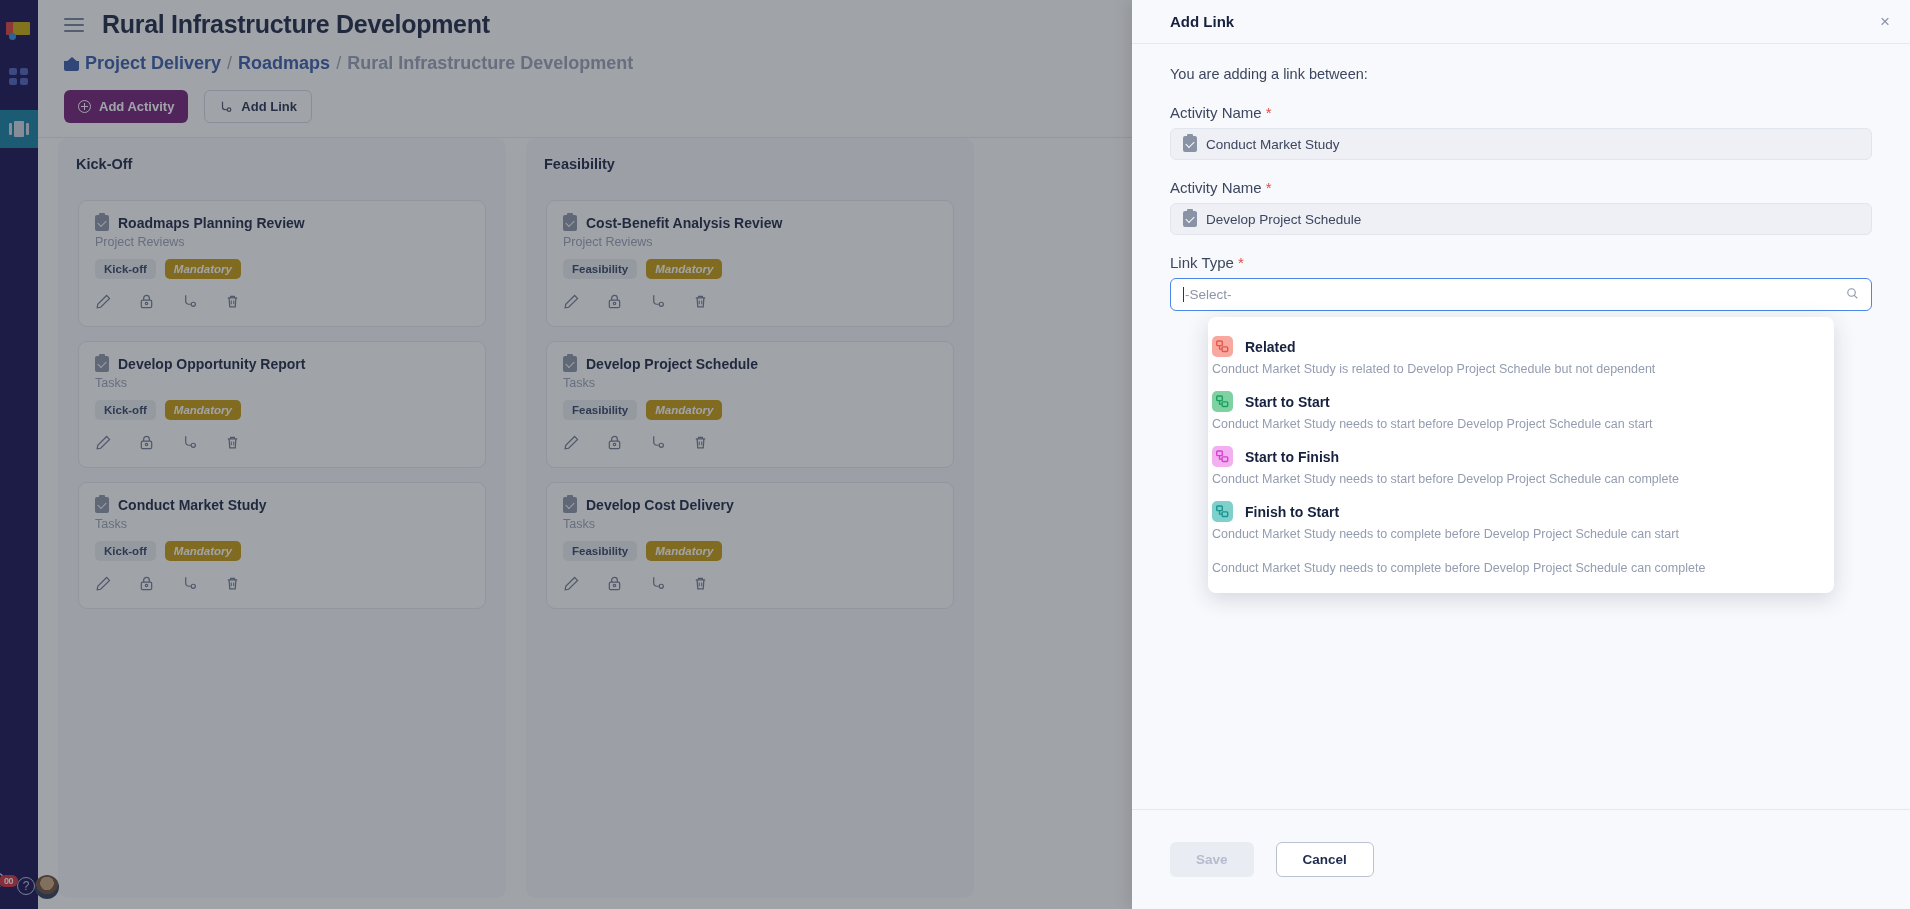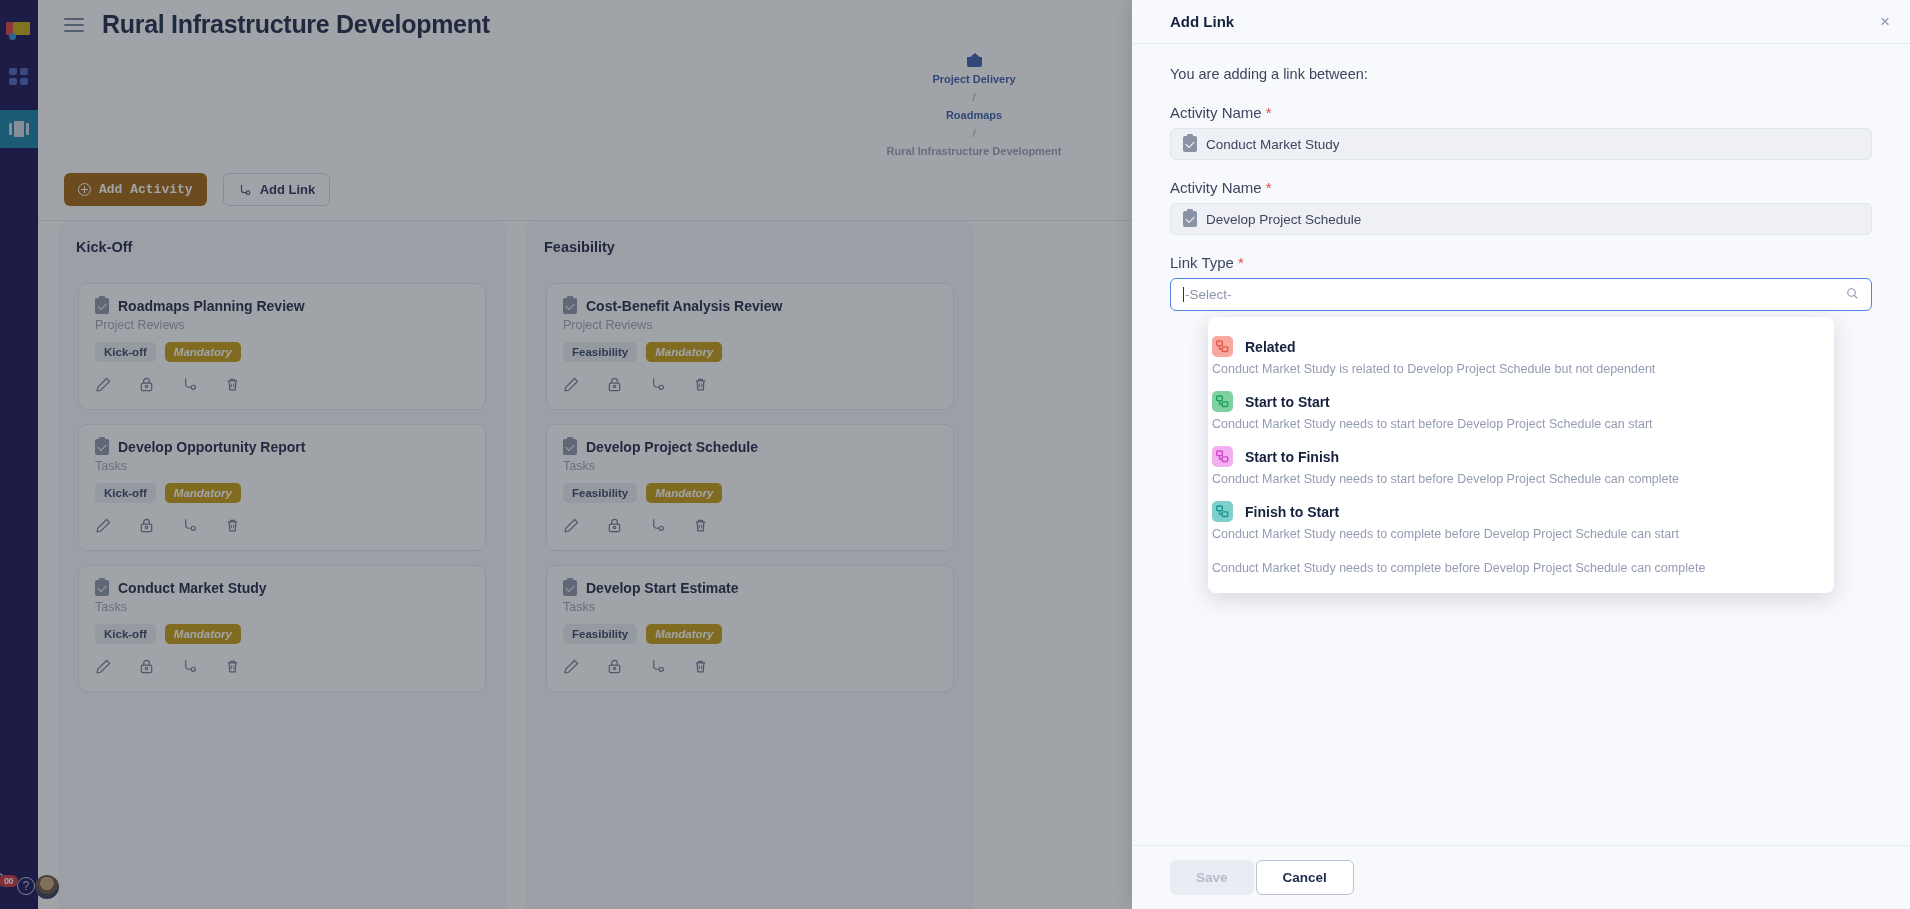--- a/index.html
+++ b/index.html
@@ -48,34 +48,34 @@
   .avatar { width:24px;height:24px;border-radius:50%;margin-top:12px;
     background: radial-gradient(circle at 50% 35%, #c9a27a 0 34%, #6b4a33 35% 55%, #2b3a55 56% 100%);}
 
   
   #main { position:absolute; left:38px; top:0; right:0; height:909px; background:#ffffff; }
   #topbar { padding: 10px 26px 0 26px; }
   .title-row { display:flex; align-items:center; gap:18px; }
   .burger { width:20px; height:14px; display:flex; flex-direction:column; justify-content:space-between; cursor:pointer;}
   .burger span { display:block; height:2px; background:#77819b; border-radius:2px; }
   #page-title { font-size:25px; font-weight:bold; letter-spacing:-0.3px; color:#16213f; }
-  .crumbs { display:flex; align-items:center; gap:6px; margin-top:14px; font-size:11px; font-weight:bold;flex-direction:column;}
+  .crumbs { display:flex; align-items:center; gap:6px; margin-top:14px; font-size:18px; font-weight:bold;}
   .home-ico { width:15px;height:14px;position:relative;}
   .home-ico::before{content:"";position:absolute;left:0;top:4px;width:15px;height:10px;background:#3558a8;border-radius:0 0 2px 2px;}
   .home-ico::after{content:"";position:absolute;left:1px;top:0;border-left:7px solid transparent;border-right:7px solid transparent;border-bottom:6px solid #3558a8;}
   .crumb-link { color:#3558a8; cursor:pointer; }
   .crumb-sep { color:#9aa3b8; font-weight:normal; }
   .crumb-current { color:#97a0b4; }
 
   .btn-row { display:flex; gap:16px; margin-top:16px; padding-bottom:14px; }
   .btn {
     display:flex; align-items:center; gap:8px; font-size:13px; font-weight:bold;
     border-radius:6px; padding:8px 14px; cursor:pointer; white-space:nowrap;
   }
-  .btn-primary { background:#a16207; color:#fff;font-family:Liberation Mono, monospace; }
+  .btn-primary { background:#701a75; color:#fff; }
   .btn-outline { background:#fff; color:#1f2b4d; border:1px solid #d4d9e3; }
   .plus-ico { width:13px;height:13px;border:1.6px solid currentColor;border-radius:50%;position:relative;}
   .plus-ico::before,.plus-ico::after{content:"";position:absolute;background:currentColor;}
   .plus-ico::before{left:4.5px;top:2px;width:1.6px;height:7px;}
   .plus-ico::after{left:2px;top:4.5px;width:7px;height:1.6px;}
 
   .board-sep { border-top:1px solid #e7eaf0; }
 
   
   #columns { display:flex; gap:20px; padding:0 20px; align-items:flex-start; }
@@ -138,21 +138,21 @@
   }
   .dd-wrap { position:relative; }
   .opt { padding:7px 20px 8px 4px; cursor:pointer; }
   .opt-head { display:flex; align-items:center; gap:12px; }
   .opt-ico { width:21px;height:21px;border-radius:5px;flex:0 0 auto;
     display:flex;align-items:center;justify-content:center;}
   .opt-name { font-size:14px; font-weight:bold; color:#16213f; }
   .opt-desc { font-size:12.5px; color:#939cb0; margin-top:5px; }
 
   .panel-foot {
-    border-top:1px solid #e6e9f0; padding:14px 38px; display:flex; gap:2px;
+    border-top:1px solid #e6e9f0; padding:32px 38px; display:flex; gap:22px;
     flex:0 0 auto;
   }
   .btn-save { background:#e9ecf3; color:#b4bccd; border:none; border-radius:6px;
     font-size:13.5px; font-weight:bold; padding:9px 26px; cursor:default; font-family:inherit;}
   .btn-cancel { background:#fff; color:#1f2b4d; border:1px solid #b9c1d2; border-radius:6px;
     font-size:13.5px; font-weight:bold; padding:9px 26px; cursor:pointer; font-family:inherit;}
 </style>
 </head>
 <body>
 
@@ -380,21 +380,21 @@
               </svg></span>
             <span><svg class="act" viewBox="0 0 18 18">
                 <path d="M4 5.2h10M7 5.2V3.6h4v1.6M5.4 5.2l.7 9.4h5.8l.7-9.4" fill="none" stroke="currentColor" stroke-width="1.3"></path>
                 <path d="M7.7 8v4M10.3 8v4" stroke="currentColor" stroke-width="1.1"></path>
               </svg></span>
           </div>
         </div>
         <div class="card">
           <div class="card-title-row">
             <span class="clip-ico"></span>
-            <span class="card-title">Develop Start Estimate</span>
+            <span class="card-title">Develop Cost Delivery</span>
           </div>
           <div class="card-sub">Tasks</div>
           <div class="chips">
             <span class="chip chip-grey">Feasibility</span>
             <span class="chip chip-gold">Mandatory</span>
           </div>
           <div class="card-actions">
             <span><svg class="act" viewBox="0 0 18 18">
                 <path d="M12.3 2.6l3.1 3.1L6 15.1 2.3 15.7 2.9 12z" fill="none" stroke="currentColor" stroke-width="1.3"></path>
               </svg></span>

